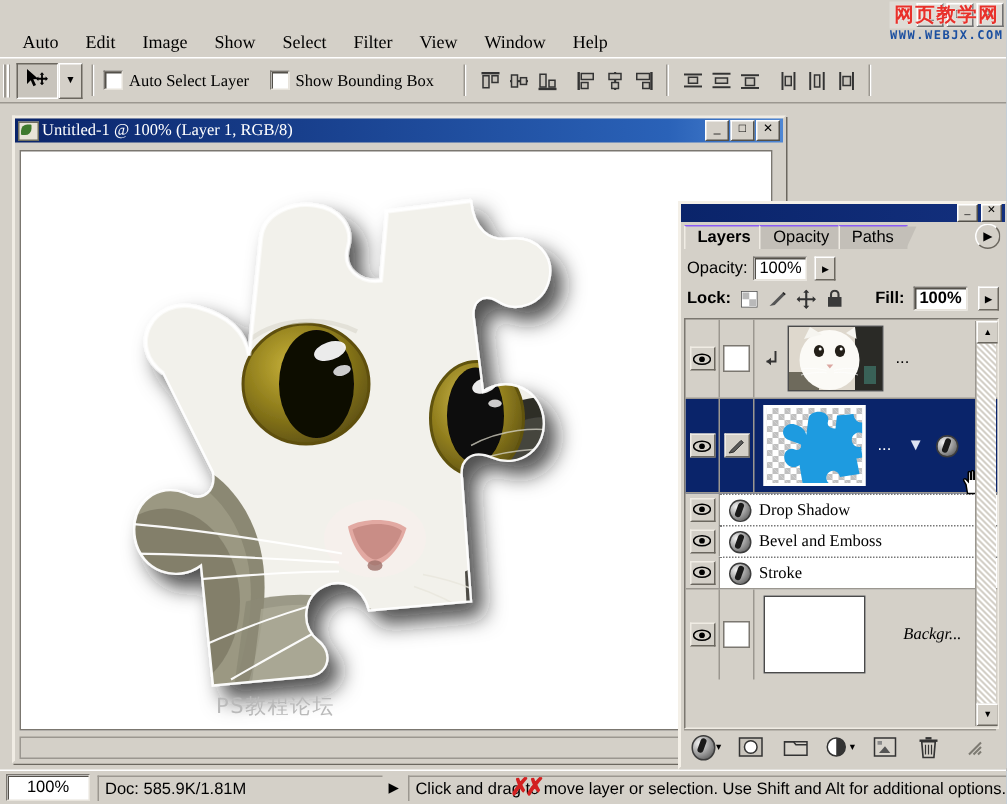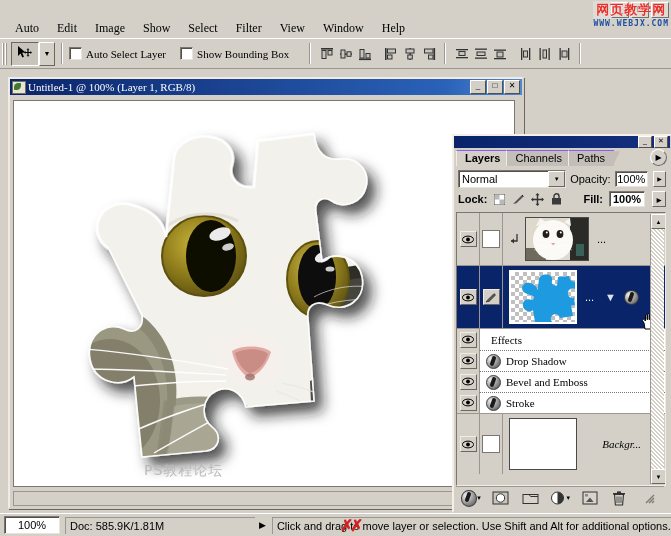--- a/index.html
+++ b/index.html
@@ -442,30 +442,26 @@
 
   <div class="palette">
 
     <div class="pal-tb">
       <div class="pbtn">_</div>
       <div class="pbtn">✕</div>
     </div>
 
     <div class="tabsrow">
       <div class="ptab active">Layers</div>
-      <div class="ptab">Channels</div>
+      <div class="ptab">Opacity</div>
       <div class="ptab">Paths</div>
       <div class="circbtn">▶</div>
     </div>
 
     <div class="moderow">
-      <div class="combo">
-        <span>Normal</span>
-        <div class="cbtn">▼</div>
-      </div>
       <div class="lbl">Opacity:</div>
       <div class="numfield">100%</div>
       <div class="spin">▶</div>
     </div>
 
     <div class="lockrow">
       <div class="lbl">Lock:</div>
       <div class="lockico">
         <svg width="11" height="11">
             <rect width="11" height="11" fill="#fff" stroke="#444"></rect>
@@ -578,75 +574,62 @@
         </div>
 
         <svg class="cursor-hand" style="right:10px;bottom:-2px;" viewBox="0 0 14 17">
           <path d="M4 16 L3 10 L1.5 7.5 C1 6.5 2.3 5.6 3.2 6.6 L4.5 8 L4.5 2 C4.5 1 6 1 6 2 L6 6.5
                    L6.7 6.5 L6.7 1.4 C6.7 .4 8.2 .4 8.2 1.4 L8.2 6.5 L8.9 6.5 L8.9 2.2
                    C8.9 1.2 10.3 1.2 10.3 2.2 L10.3 7 L11 7 C12.4 7 12.8 8 12.6 9.6
                    L12.2 13 C12 15 11.3 16 10.4 16 Z" fill="#fff" stroke="#000" stroke-width="1"></path>
         </svg>
       </div>
 
+
       <div class="fxrow">
         <div class="fxeye">
           <div class="eyebox">
             <svg width="12" height="9">
                 <ellipse cx="6" cy="4.5" rx="5.6" ry="3.4" fill="none" stroke="#000" stroke-width="1"></ellipse>
                 <circle cx="6" cy="4.5" r="1.9" fill="#000"></circle>
               </svg>
           </div>
         </div>
-        <div class="fxwhite">
-          <span class="fxlabel">Effects</span>
+        <div class="fxwhite dotted">
+          <span class="fxcircle"></span>
+          <span class="fxlabel">Drop Shadow</span>
         </div>
       </div>
 
       <div class="fxrow">
         <div class="fxeye">
           <div class="eyebox">
             <svg width="12" height="9">
                 <ellipse cx="6" cy="4.5" rx="5.6" ry="3.4" fill="none" stroke="#000" stroke-width="1"></ellipse>
                 <circle cx="6" cy="4.5" r="1.9" fill="#000"></circle>
               </svg>
           </div>
         </div>
         <div class="fxwhite dotted">
           <span class="fxcircle"></span>
-          <span class="fxlabel">Drop Shadow</span>
+          <span class="fxlabel">Bevel and Emboss</span>
         </div>
       </div>
 
       <div class="fxrow">
         <div class="fxeye">
           <div class="eyebox">
             <svg width="12" height="9">
                 <ellipse cx="6" cy="4.5" rx="5.6" ry="3.4" fill="none" stroke="#000" stroke-width="1"></ellipse>
                 <circle cx="6" cy="4.5" r="1.9" fill="#000"></circle>
               </svg>
           </div>
         </div>
         <div class="fxwhite dotted">
           <span class="fxcircle"></span>
-          <span class="fxlabel">Bevel and Emboss</span>
-        </div>
-      </div>
-
-      <div class="fxrow">
-        <div class="fxeye">
-          <div class="eyebox">
-            <svg width="12" height="9">
-                <ellipse cx="6" cy="4.5" rx="5.6" ry="3.4" fill="none" stroke="#000" stroke-width="1"></ellipse>
-                <circle cx="6" cy="4.5" r="1.9" fill="#000"></circle>
-              </svg>
-          </div>
-        </div>
-        <div class="fxwhite dotted">
-          <span class="fxcircle"></span>
           <span class="fxlabel">Stroke</span>
         </div>
       </div>
 
       <div class="lrow" style="height:60px;border-top:1px solid #9b9790;border-bottom:none">
         <div class="eyecell">
           <div class="eyebox">
             <svg width="12" height="9">
                 <ellipse cx="6" cy="4.5" rx="5.6" ry="3.4" fill="none" stroke="#000" stroke-width="1"></ellipse>
                 <circle cx="6" cy="4.5" r="1.9" fill="#000"></circle>

